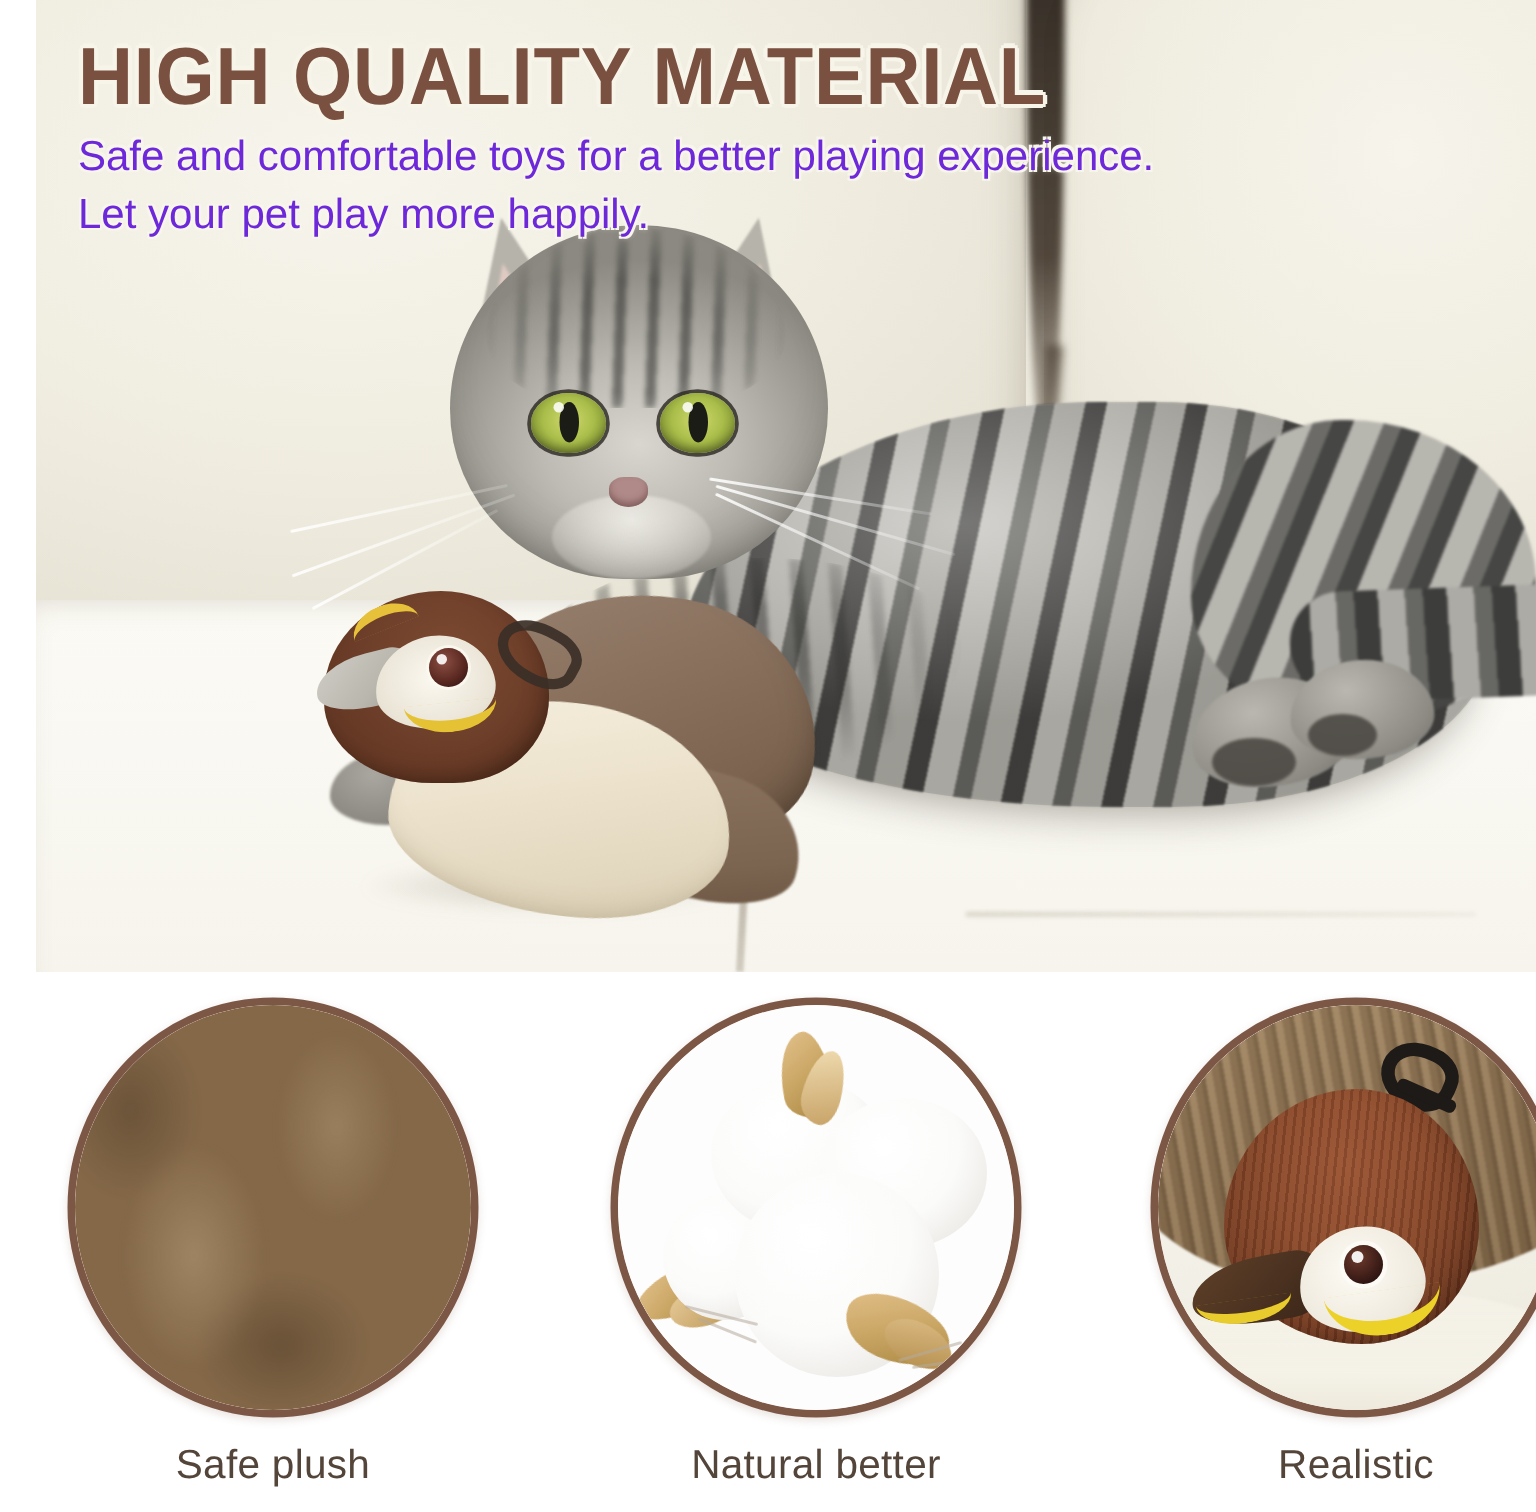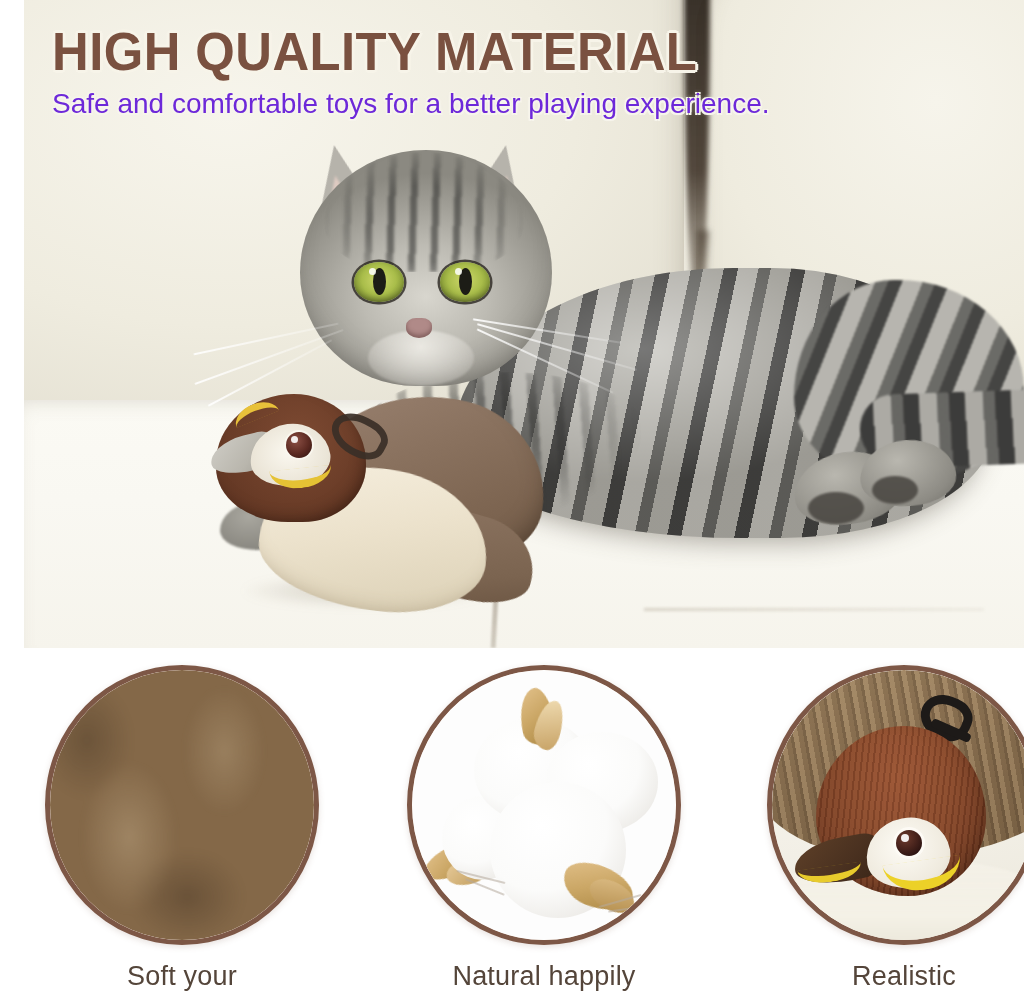--- a/index.html
+++ b/index.html
@@ -523,32 +523,33 @@
     <div class="toy-beak"></div>
     <div class="toy-face"></div>
     <div class="toy-brow"></div>
     <div class="toy-cheek-stripe"></div>
     <div class="toy-eye"></div>
     <div class="toy-eye-glint"></div>
     <div class="toy-clip"></div>
 
     <div id="headline">HIGH QUALITY MATERIAL</div>
     <div class="sub-line" id="sub1">Safe and comfortable toys for a better playing experience.</div>
+    <div class="sub-line" id="sub2">Let your pet play more happily.</div>
   </div>
 
   <div id="features">
 
     <div class="feature f1">
       <div class="circle">
         <div class="circle-inner">
           <div class="fur"></div>
           <div class="fur-wisp"></div>
         </div>
       </div>
-      <div class="caption">Soft your</div>
+      <div class="caption">Safe plush</div>
     </div>
 
     <div class="feature f2">
       <div class="circle">
         <div class="circle-inner">
           <div class="cotton-bg"></div>
           <div class="husk h2"></div>
           <div class="husk h2b"></div>
           <div class="boll b4"></div>
           <div class="boll b1"></div>
@@ -557,21 +558,21 @@
           <div class="husk h1"></div>
           <div class="husk h1b"></div>
           <div class="husk h3"></div>
           <div class="husk h3b"></div>
           <div class="fiber" style="left:44px;top:206px;width:50px;transform:rotate(14deg);"></div>
           <div class="fiber" style="left:52px;top:216px;width:42px;transform:rotate(22deg);"></div>
           <div class="fiber" style="left:186px;top:230px;width:44px;transform:rotate(-16deg);"></div>
           <div class="fiber" style="left:196px;top:238px;width:38px;transform:rotate(-8deg);"></div>
         </div>
       </div>
-      <div class="caption">Natural happily</div>
+      <div class="caption">Natural better</div>
     </div>
 
     <div class="feature f3">
       <div class="circle">
         <div class="circle-inner">
           <div class="c3-bg"></div>
           <div class="c3-fur"></div>
           <div class="c3-body"></div>
           <div class="c3-clip"></div>
           <div class="c3-clip-bar"></div>

